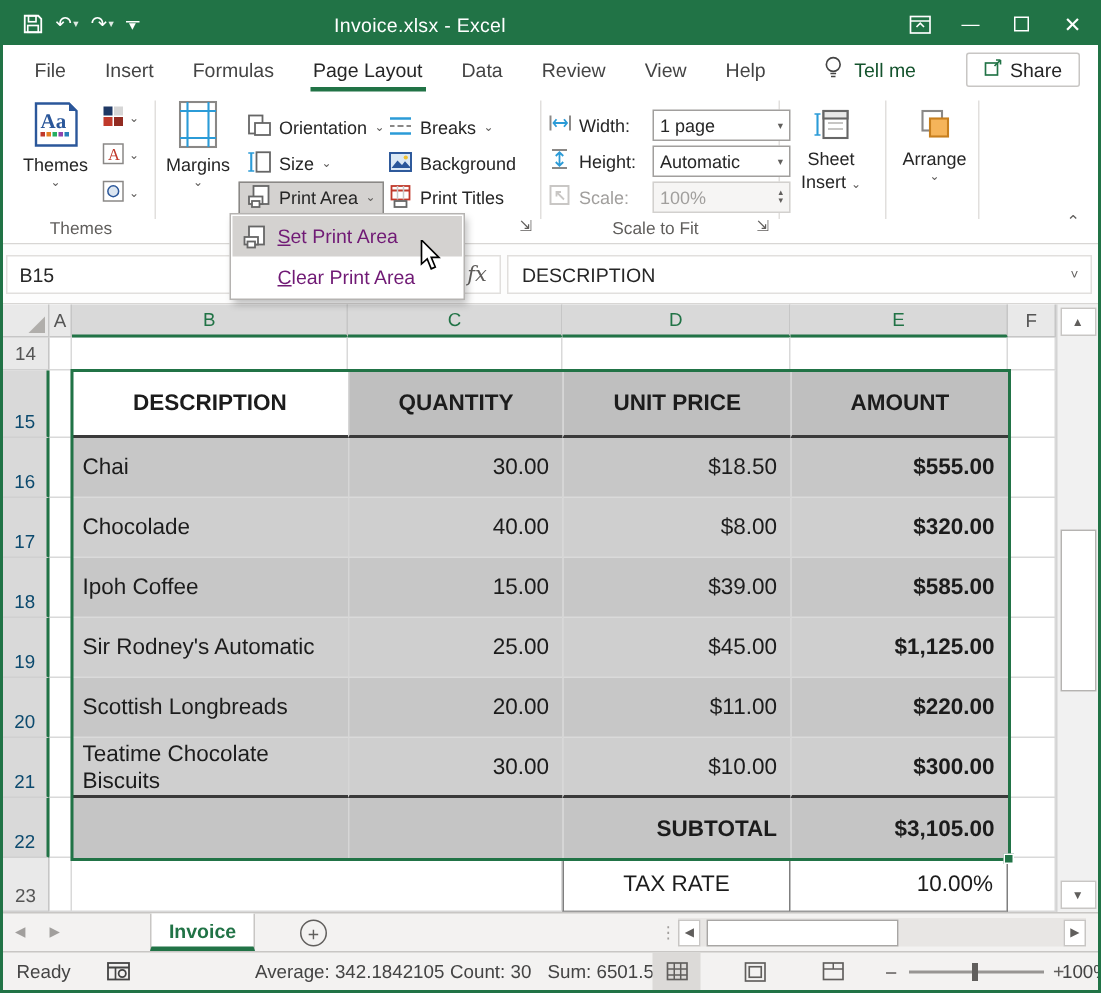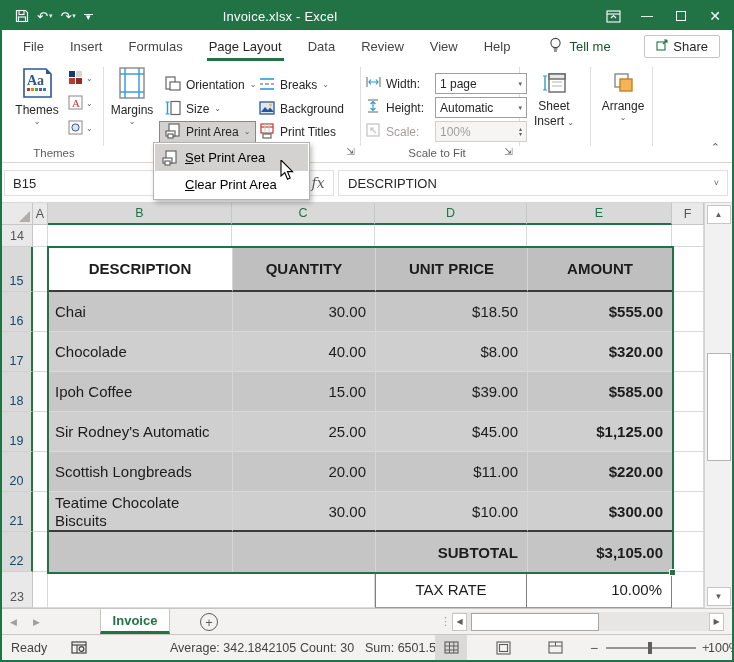--- a/index.html
+++ b/index.html
@@ -117,21 +117,21 @@
   .viewbtn.active { background:#dcdad8; }
   .zminus { position:absolute; left:588px; font-size:14px; color:#605e5c; }
   .ztrack { position:absolute; left:604px; top:12px; width:90px; height:2px; background:#979593; }
   .zthumb { position:absolute; left:646px; top:7px; width:4px; height:12px; background:#605e5c; }
   .zplus { position:absolute; left:700px; font-size:13px; color:#605e5c; }
   .zpct { position:absolute; left:706px; width:26px; text-align:right; }
 
   
   .menu { position:absolute; left:151px; top:140px; width:157px; background:#fff; border:1px solid #b5b3b1;
           box-shadow:2px 3px 5px rgba(0,0,0,.25); z-index:50; padding:1px; }
-  .menuitem { height:27px; display:flex; align-items:center; font-size:13px; color:#000000; }
+  .menuitem { height:27px; display:flex; align-items:center; font-size:13px; color:#701a75; }
   .menuitem.hl { background:#d4d2d0; }
   .mi-icon { width:30px; display:flex; justify-content:center; }
   .mi-label { display:block; }
   .mi-label::first-letter { text-decoration:underline; }
 
   .cursor { position:absolute; left:278px; top:158px; z-index:60; pointer-events:none; }
 </style>
 </head>
 <body>
 

